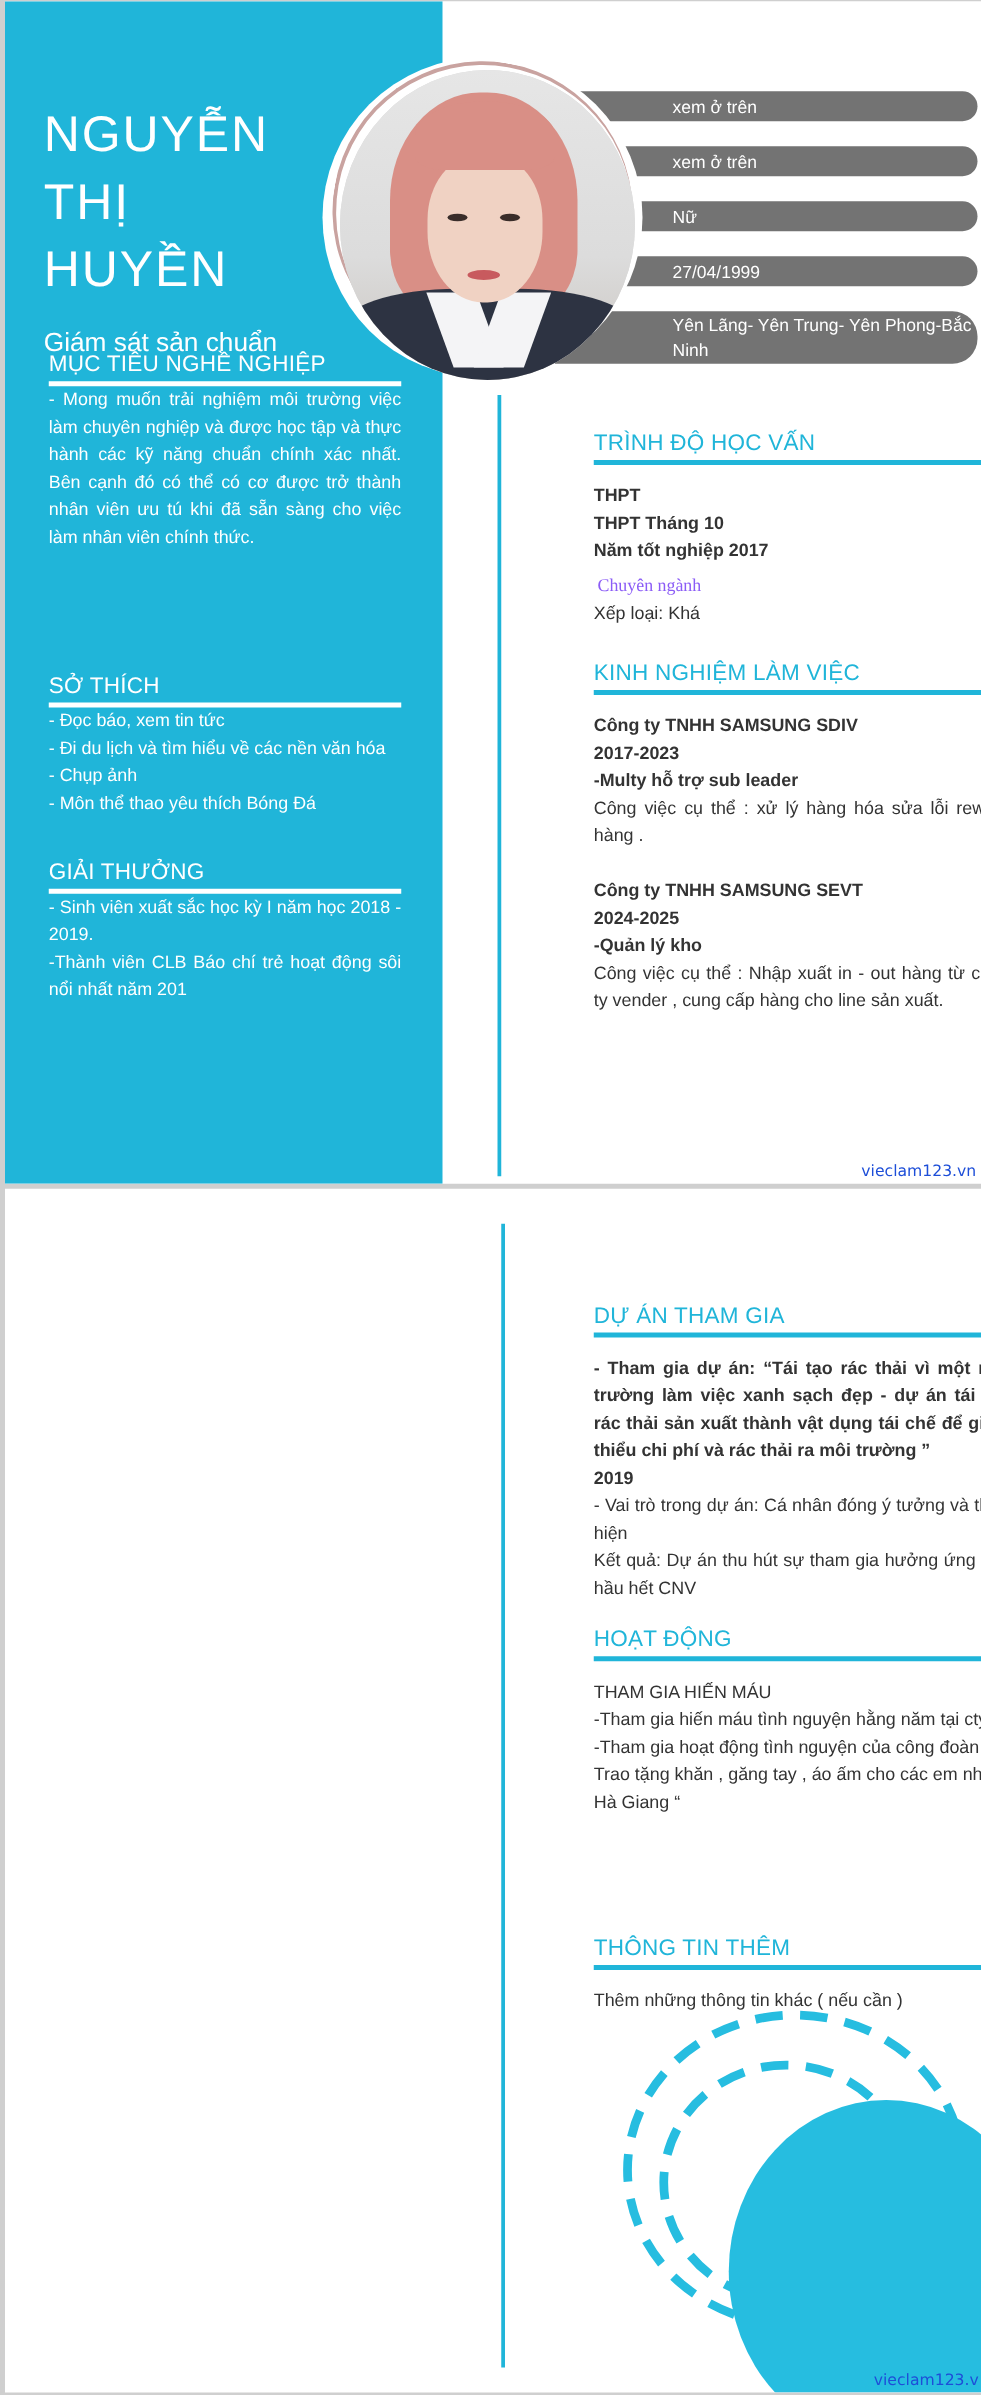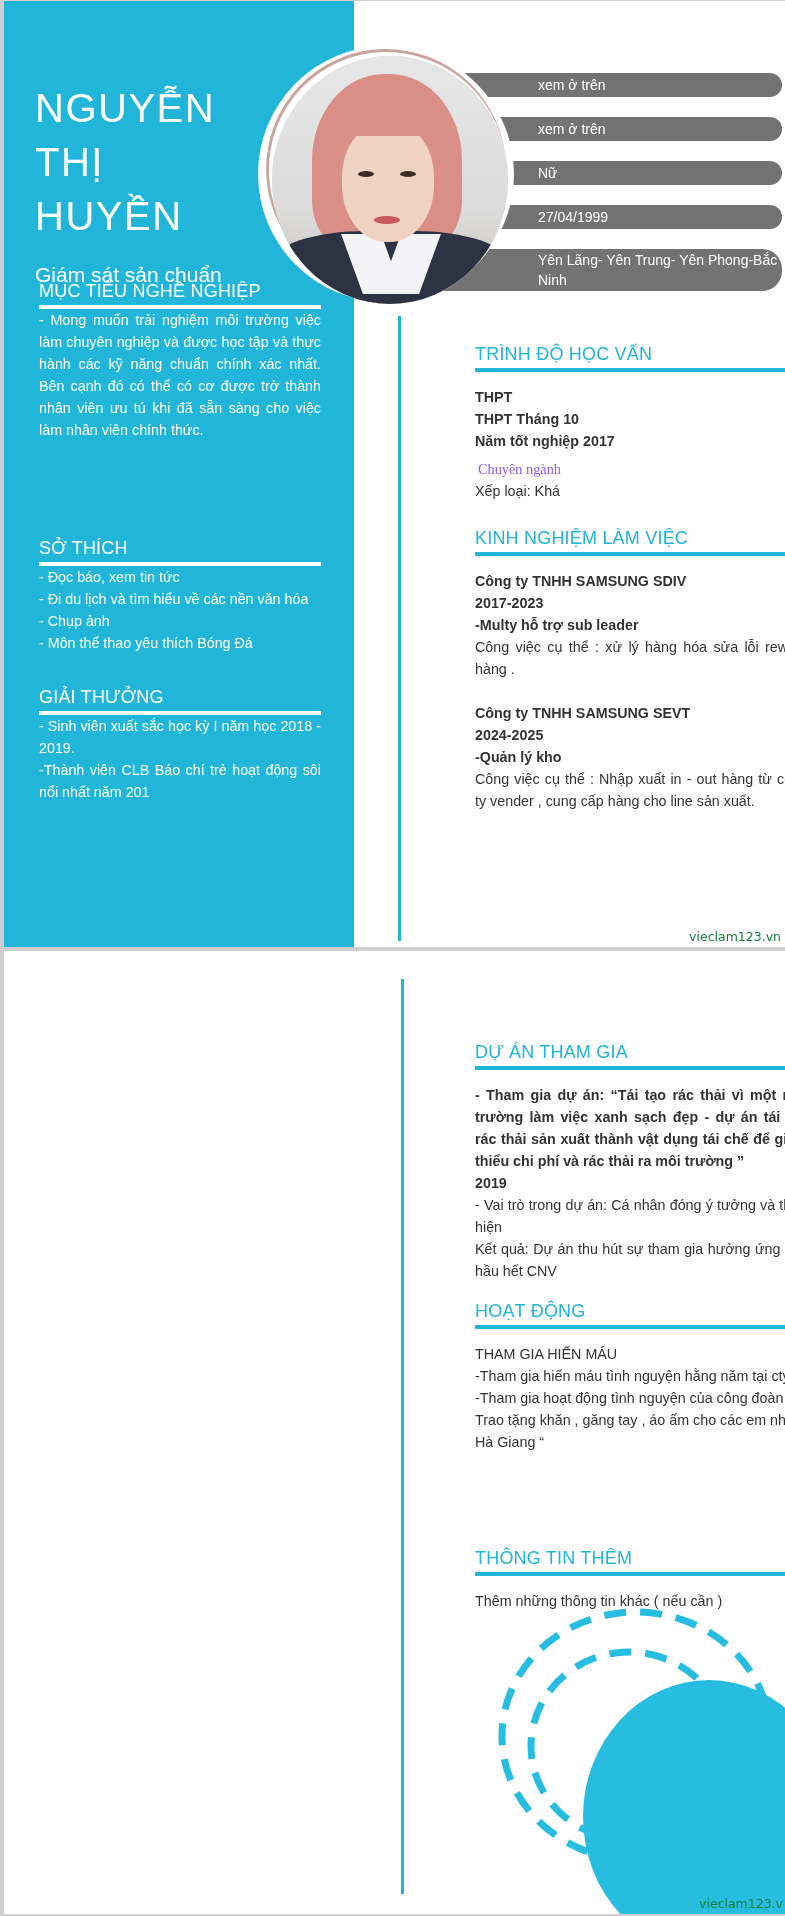--- a/index.html
+++ b/index.html
@@ -36,21 +36,21 @@
   .photo .collar-r { position: absolute; left: 118px; top: 178px; width: 40px; height: 60px; background: #f4f4f6; transform: skewX(-20deg); }
 
   
   .vline { position: absolute; left: 394px; width: 3px; background: #20b5d9; }
   .main-section { position: absolute; left: 443px; width: 333px; color: #333; margin-left: 28px; }
   .main-head { color: #20b5d9; font-size: 18px; padding-bottom: 3px; border-bottom: 4px solid #20b5d9; letter-spacing: 0.2px; }
   .main-body { margin-top: 14px; font-size: 14.3px; line-height: 22px; text-align: justify; }
   .b { font-weight: bold; }
   .muted { color: #8b5cf6; padding-left: 3px; margin-top: 6px; font-family: Liberation Serif, serif; }
   .gap { height: 22px; }
-  .watermark { position: absolute; right: 4px; font-size: 12.5px; color: #15803d; font-family: "DejaVu Sans", sans-serif; }
+  .watermark { position: absolute; right: 4px; font-size: 12.5px; color: #1d4ed8; font-family: "DejaVu Sans", sans-serif; }
 
   
   .deco-svg { position: absolute; left: 0; top: 0; }
 </style>
 </head>
 <body>
 
 <div class="page" id="page1">
   <div class="sidebar">
     <div class="name">

